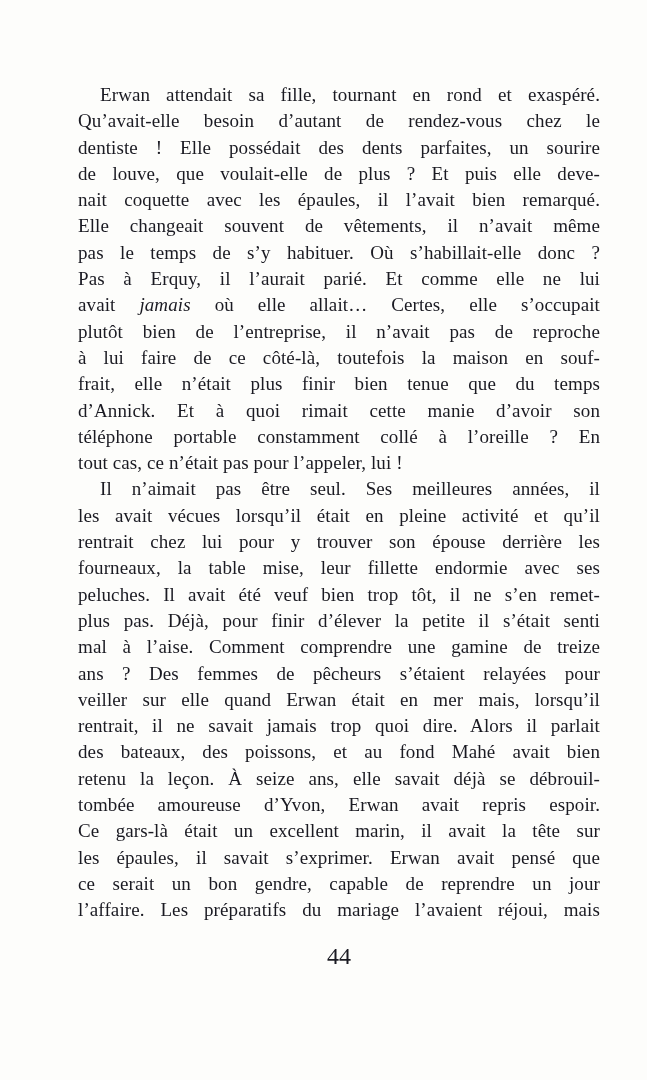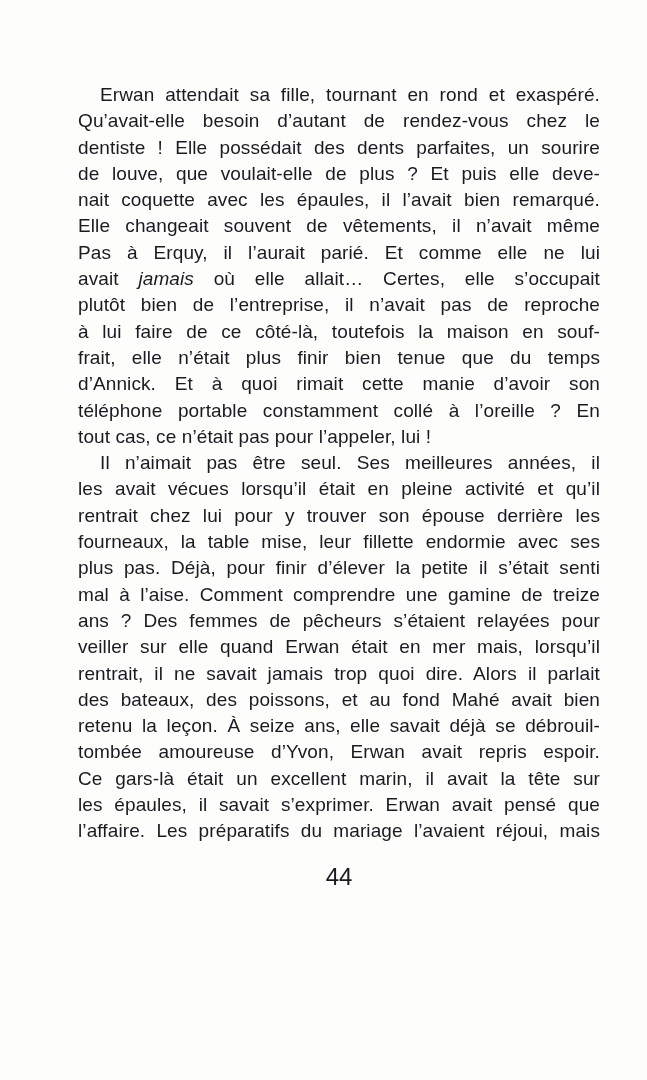--- a/index.html
+++ b/index.html
@@ -7,21 +7,21 @@
     padding: 0;
     background: #e8e8e6;
   }
   .page {
     position: relative;
     width: 647px;
     height: 1080px;
     margin: 0 auto;
     background: #fdfdfb;
     color: #1a1a22;
-    font-family: Liberation Sans, sans-serif;
+    font-family: Liberation Serif, serif;
     overflow: hidden;
   }
   .text-block {
     position: absolute;
     left: 78px;
     top: 82px;
     width: 522px;
   }
   .paragraph {
     margin: 0;
@@ -58,41 +58,44 @@
 <div class="page">
   <div class="text-block">
 
     <div class="paragraph">
         <div class="line first"><span>Erwan attendait sa fille, tournant en rond et exaspéré.</span></div>
         <div class="line"><span>Qu’avait-elle besoin d’autant de rendez-vous chez le</span></div>
         <div class="line"><span>dentiste ! Elle possédait des dents parfaites, un sourire</span></div>
         <div class="line"><span>de louve, que voulait-elle de plus ? Et puis elle deve-</span></div>
         <div class="line"><span>nait coquette avec les épaules, il l’avait bien remarqué.</span></div>
         <div class="line"><span>Elle changeait souvent de vêtements, il n’avait même</span></div>
+        <div class="line"><span>pas le temps de s’y habituer. Où s’habillait-elle donc ?</span></div>
         <div class="line"><span>Pas à Erquy, il l’aurait parié. Et comme elle ne lui</span></div>
         <div class="line"><span>avait </span><span class="italic">jamais</span><span> où elle allait… Certes, elle s’occupait</span></div>
         <div class="line"><span>plutôt bien de l’entreprise, il n’avait pas de reproche</span></div>
         <div class="line"><span>à lui faire de ce côté-là, toutefois la maison en souf-</span></div>
         <div class="line"><span>frait, elle n’était plus finir bien tenue que du temps</span></div>
         <div class="line"><span>d’Annick. Et à quoi rimait cette manie d’avoir son</span></div>
         <div class="line"><span>téléphone portable constamment collé à l’oreille ? En</span></div>
         <div class="line plast"><span>tout cas, ce n’était pas pour l’appeler, lui !</span></div>
       </div>
       <div class="paragraph">
         <div class="line first"><span>Il n’aimait pas être seul. Ses meilleures années, il</span></div>
         <div class="line"><span>les avait vécues lorsqu’il était en pleine activité et qu’il</span></div>
         <div class="line"><span>rentrait chez lui pour y trouver son épouse derrière les</span></div>
         <div class="line"><span>fourneaux, la table mise, leur fillette endormie avec ses</span></div>
+        <div class="line"><span>peluches. Il avait été veuf bien trop tôt, il ne s’en remet-</span></div>
         <div class="line"><span>plus pas. Déjà, pour finir d’élever la petite il s’était senti</span></div>
         <div class="line"><span>mal à l’aise. Comment comprendre une gamine de treize</span></div>
         <div class="line"><span>ans ? Des femmes de pêcheurs s’étaient relayées pour</span></div>
         <div class="line"><span>veiller sur elle quand Erwan était en mer mais, lorsqu’il</span></div>
         <div class="line"><span>rentrait, il ne savait jamais trop quoi dire. Alors il parlait</span></div>
         <div class="line"><span>des bateaux, des poissons, et au fond Mahé avait bien</span></div>
         <div class="line"><span>retenu la leçon. À seize ans, elle savait déjà se débrouil-</span></div>
         <div class="line"><span>tombée amoureuse d’Yvon, Erwan avait repris espoir.</span></div>
         <div class="line"><span>Ce gars-là était un excellent marin, il avait la tête sur</span></div>
         <div class="line"><span>les épaules, il savait s’exprimer. Erwan avait pensé que</span></div>
+        <div class="line"><span>ce serait un bon gendre, capable de reprendre un jour</span></div>
         <div class="line"><span>l’affaire. Les préparatifs du mariage l’avaient réjoui, mais</span></div>
       </div>
       <div class="page-number">44</div>
   </div>
 </div>
 
 </body></html>

